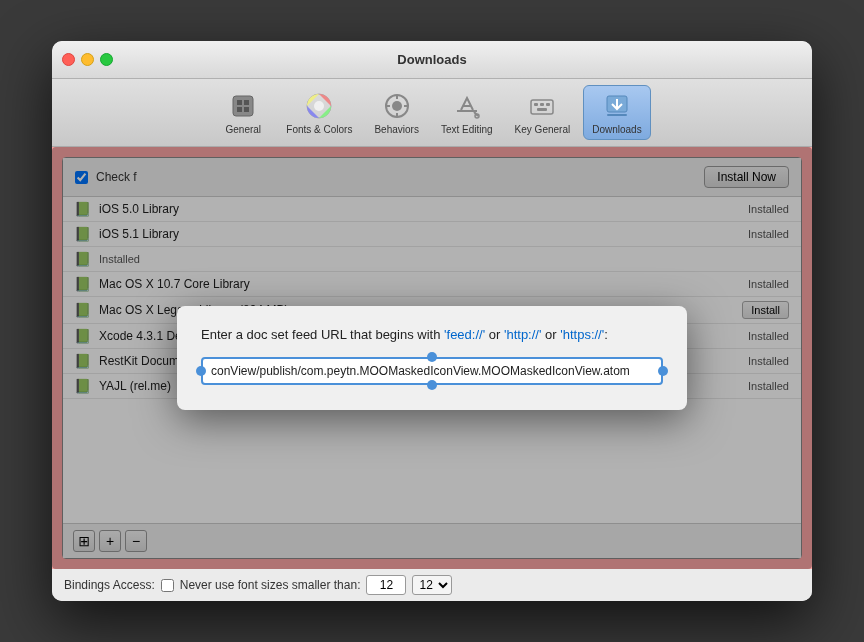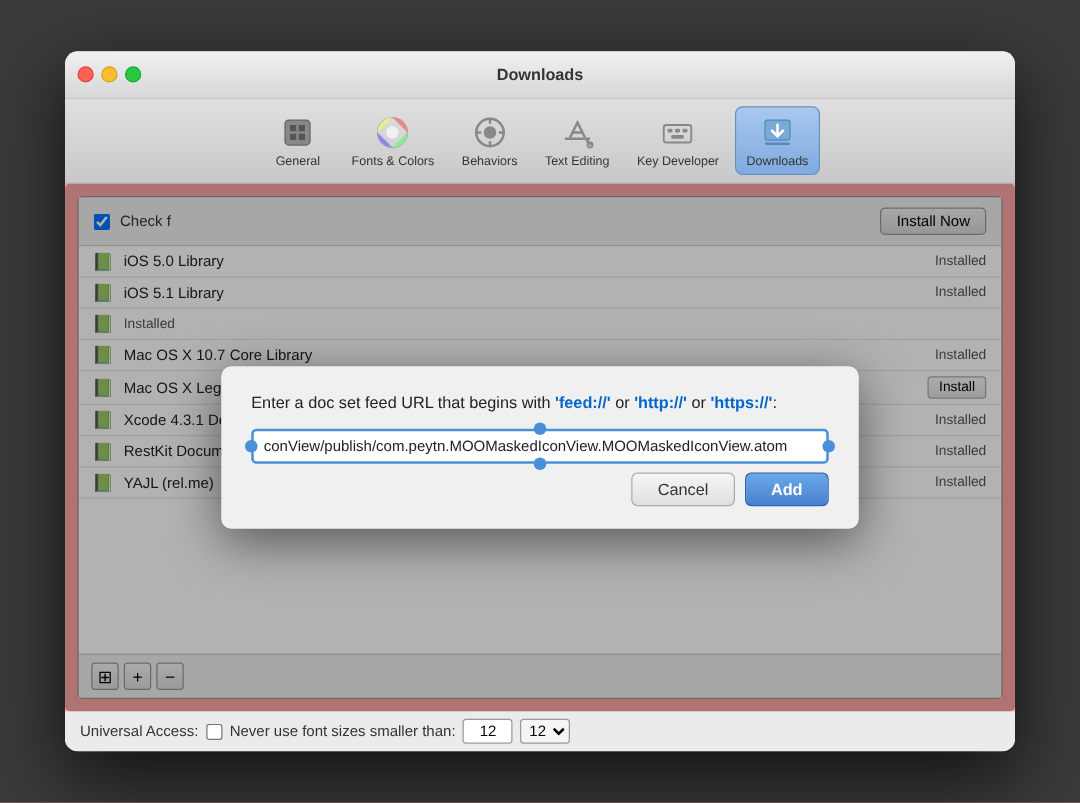--- a/index.html
+++ b/index.html
@@ -232,21 +232,21 @@
       position: relative;
     }
     .modal-title {
       font-size: 13px;
       color: #222;
       margin-bottom: 12px;
       line-height: 1.4;
     }
     .modal-title .highlight {
       color: #0066cc;
-      font-weight: bold;
+      font-weight: normal;
     }
     .modal-input-wrapper {
       position: relative;
       margin-bottom: 7px;
     }
     .modal-input {
       width: 100%;
       padding: 5px 8px;
       font-size: 12px;
       border: 2px solid #4a90d9;
@@ -372,21 +372,21 @@
     <div class="toolbar-item">
       <div class="toolbar-icon">
         <svg width="28" height="28" viewBox="0 0 28 28">
           <rect x="3" y="8" width="22" height="14" rx="2" fill="none" stroke="#888" stroke-width="1.5"></rect>
           <rect x="6" y="11" width="4" height="3" rx="1" fill="#888"></rect>
           <rect x="12" y="11" width="4" height="3" rx="1" fill="#888"></rect>
           <rect x="18" y="11" width="4" height="3" rx="1" fill="#888"></rect>
           <rect x="9" y="16" width="10" height="3" rx="1" fill="#888"></rect>
         </svg>
       </div>
-      <span class="toolbar-label">Key Developer</span>
+      <span class="toolbar-label">Key General</span>
     </div>
 
     <div class="toolbar-item active">
       <div class="toolbar-icon">
         <svg width="28" height="28" viewBox="0 0 28 28">
           <rect x="4" y="4" width="20" height="16" rx="2" fill="#7aaad8" stroke="#5588bb" stroke-width="1"></rect>
           <path d="M9 12 L14 17 L19 12" fill="none" stroke="#fff" stroke-width="2"></path>
           <line x1="14" y1="7" x2="14" y2="17" stroke="#fff" stroke-width="2"></line>
           <rect x="4" y="22" width="20" height="2" rx="1" fill="#5588bb"></rect>
         </svg>
@@ -459,30 +459,26 @@
         <div class="modal-title">
           <span>Enter a doc set feed URL that begins with </span><span class="highlight">'feed://'</span><span> or </span><span class="highlight">'http://'</span><span> or </span><span class="highlight">'https://'</span><span>:</span>
         </div>
         <div class="modal-input-wrapper">
           <div class="top-dot" style="top:-5px; left:50%; transform:translateX(-50%);"></div>
           <div class="modal-input-dot left"></div>
           <input type="text" class="modal-input" value="conView/publish/com.peytn.MOOMaskedIconView.MOOMaskedIconView.atom" style="">
           <div class="modal-input-dot right"></div>
           <div class="top-dot" style="bottom:-5px; left:50%; transform:translateX(-50%);"></div>
         </div>
-        <div class="modal-buttons">
-          <button class="modal-btn cancel">Cancel</button>
-          <button class="modal-btn add">Add</button>
-        </div>
       </div>
     </div>
   </div>
 
   <div class="footer-bar">
-    <span>Universal Access:</span>
+    <span>Bindings Access:</span>
     <input type="checkbox" class="footer-checkbox" style="">
     <span>Never use font sizes smaller than:</span>
     <input type="text" class="footer-input" value="12" style="">
     <select class="footer-select">
       <option>12</option>
       <option>14</option>
     </select>
   </div>
 </div>
 

